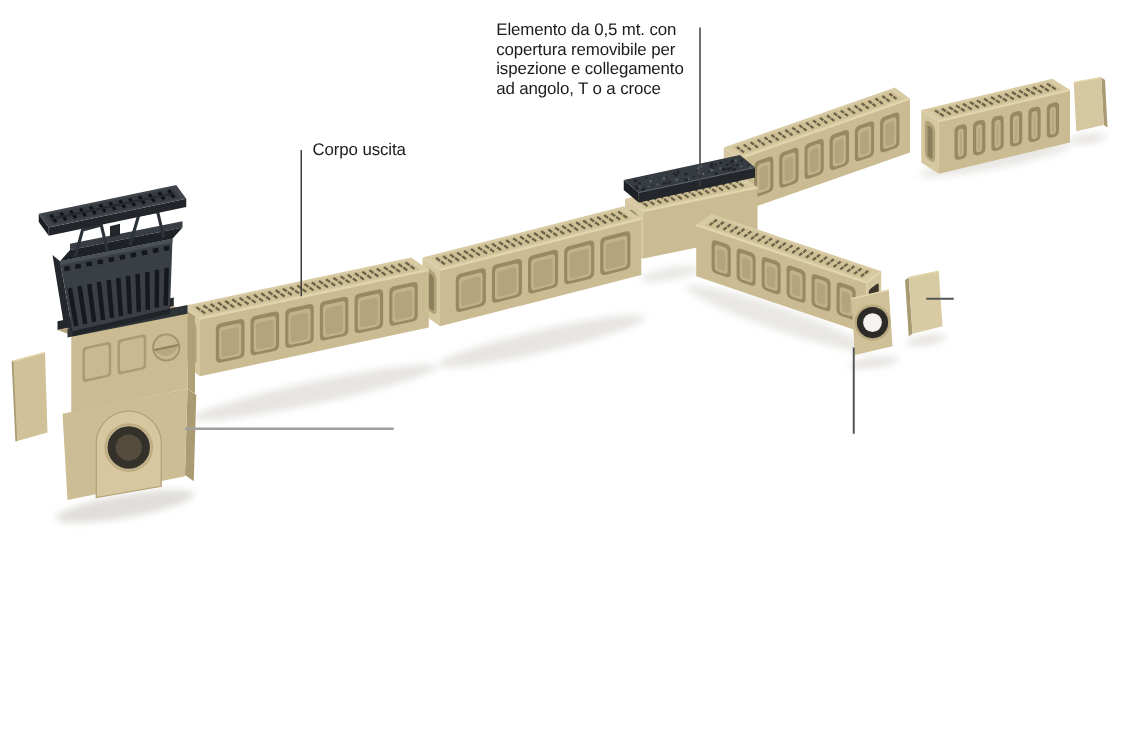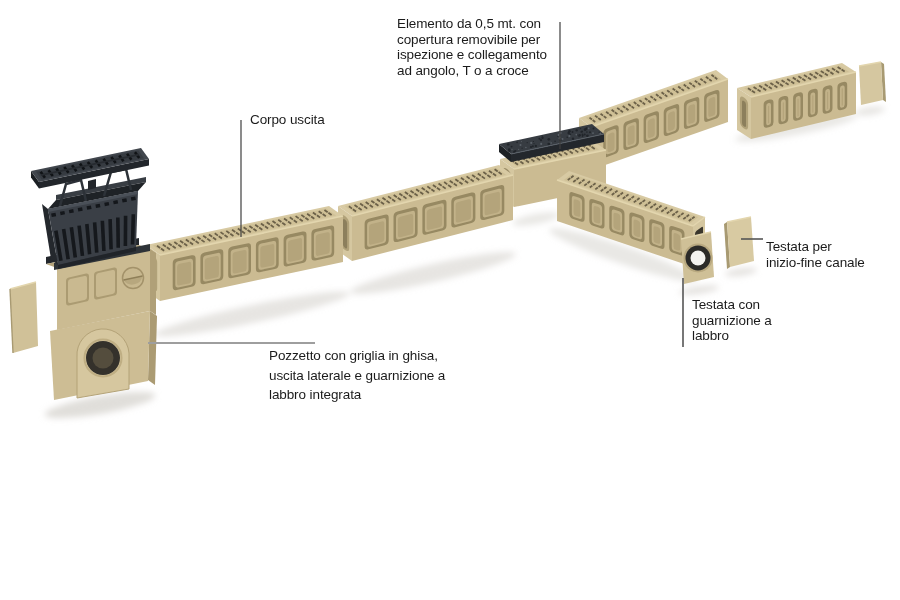--- a/index.html
+++ b/index.html
@@ -631,21 +631,13 @@
         <line x1="148" y1="343" x2="315" y2="343" stroke="#9e9e9e" stroke-width="2"></line>
         <line x1="741" y1="239" x2="763" y2="239" stroke="#555555" stroke-width="1.6"></line>
         <line x1="683" y1="278" x2="683" y2="347" stroke="#555555" stroke-width="1.6"></line>
       </g>
     </svg>
   <div class="label" id="lbl-elemento" style="left:397px;top:16px">Elemento da 0,5 mt. con
 copertura removibile per
 ispezione e collegamento
 ad angolo, T o a croce</div>
   <div class="label" id="lbl-corpo" style="left:250px;top:112px">Corpo uscita</div>
-  <div class="label" id="lbl-pozzetto" style="left:269px;top:346px">Pozzetto con griglia in ghisa,
-uscita laterale e guarnizione a
-labbro integrata</div>
-  <div class="label" id="lbl-testata-per" style="left:766px;top:239px">Testata per
-inizio-fine canale</div>
-  <div class="label" id="lbl-testata-con" style="left:692px;top:297px">Testata con
-guarnizione a
-labbro</div>
 </div>
 
 </body></html>

